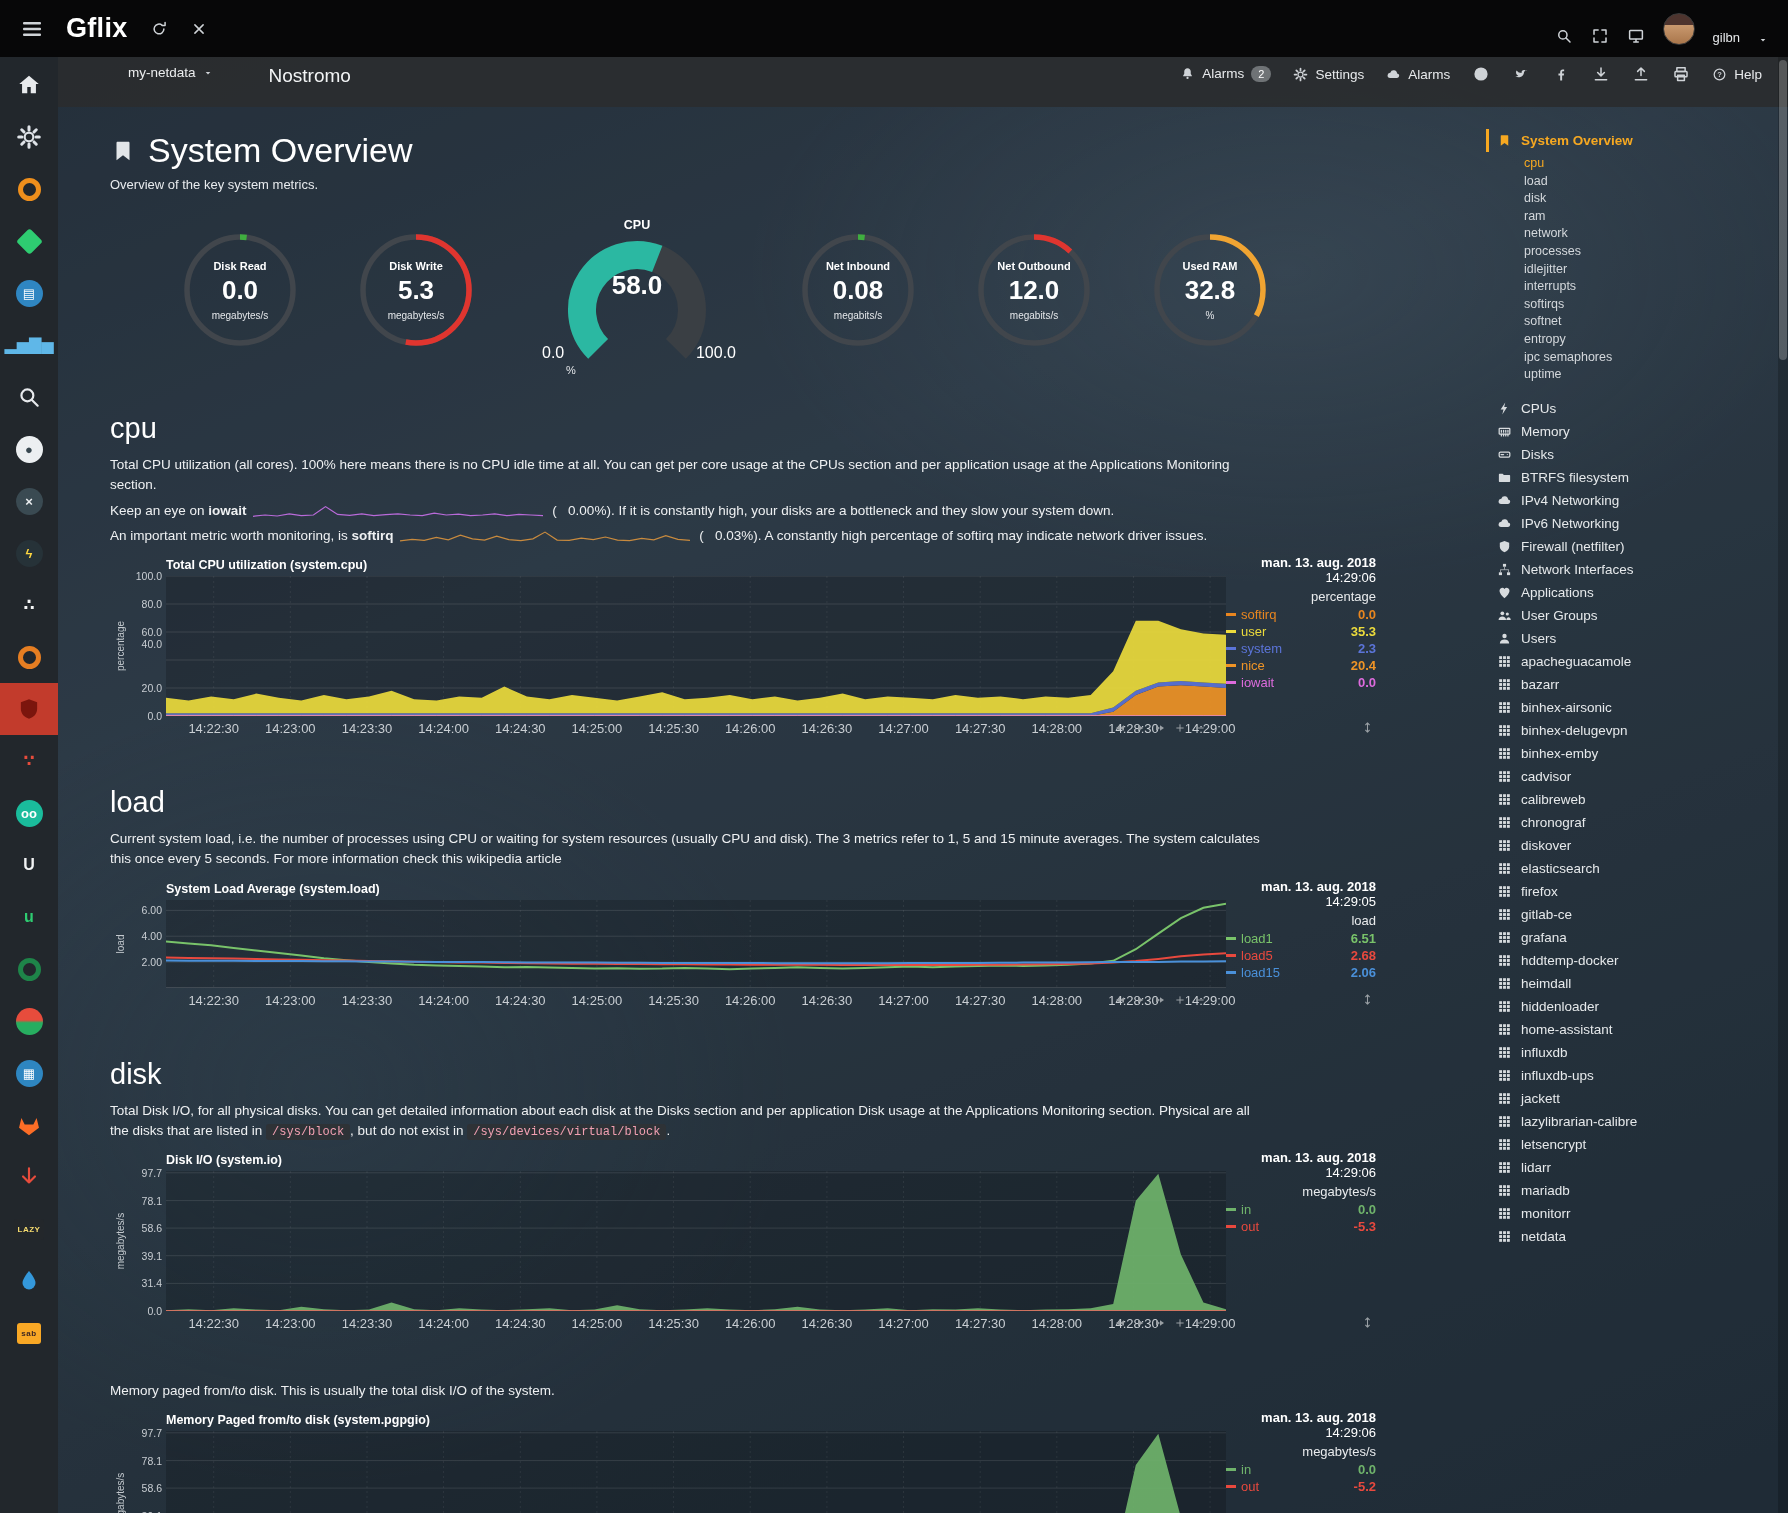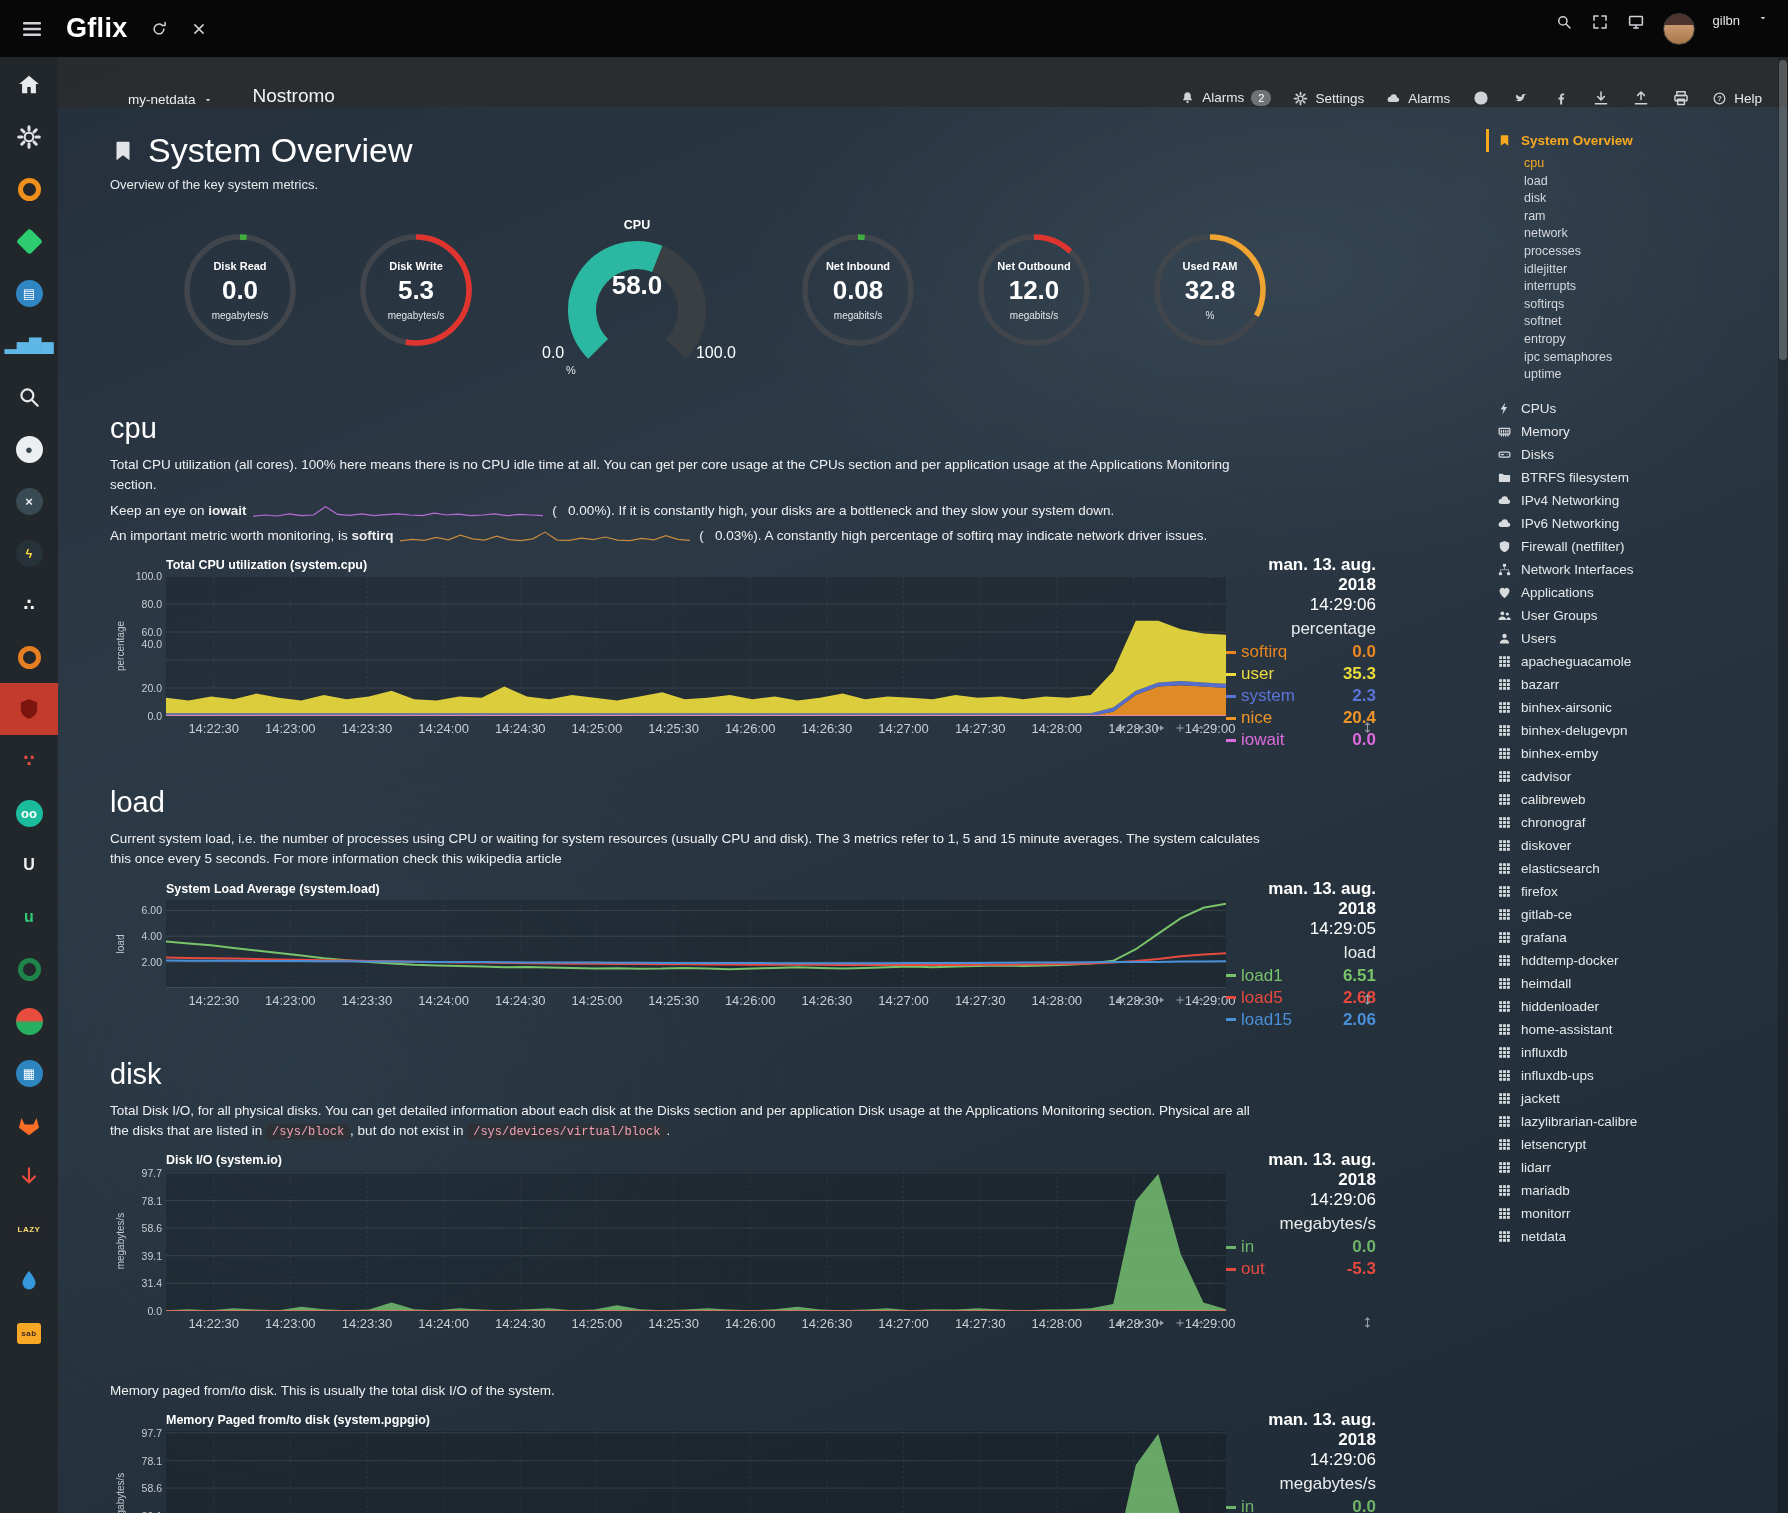--- a/index.html
+++ b/index.html
@@ -11,39 +11,39 @@
     radial-gradient(760px 640px at 18% 72%, rgba(70,100,120,.28), transparent 62%),
     linear-gradient(158deg,#2e3d4a 0%,#3d4f5e 35%,#32434f 65%,#273744 100%);
 }
 .ic{display:inline-block;width:18px;height:18px;color:#cfd3d7;vertical-align:middle}
 .ic svg{width:100%;height:100%;display:block}
 .ic.lg{width:24px;height:24px}
 .ic.xs{width:10px;height:10px}
 
 .topbar{position:fixed;top:0;left:0;right:0;height:57px;background:#070708;display:flex;align-items:center;gap:22px;padding:0 20px;z-index:60}
 .brand{font-size:27px;font-weight:bold;letter-spacing:.3px;color:#fff}
-.tb-right{margin-left:auto;display:flex;align-items:flex-start;gap:18px}
+.tb-right{margin-left:auto;display:flex;align-items:flex-end;gap:18px}
 .avatar{width:32px;height:32px;border-radius:50%;border:1px solid #3a3a3a;
   background:linear-gradient(180deg,#4e342e 0%,#4e342e 36%,#c9996f 36%,#a9764b 100%)}
 .username{font-size:13px;color:#e6e8ea}
 
 .shell{position:absolute;top:57px;left:0;right:0;bottom:0;display:flex}
 .rail{width:58px;background:#22272c;flex:none;display:flex;flex-direction:column;padding-top:2px}
 .rail-item{height:52px;flex:none;display:flex;align-items:center;justify-content:center;cursor:pointer}
 .rail-item.active{background:#c23b2c}
 .ri-ic{width:26px;height:26px}.ri-ic svg{width:100%;height:100%}
 .ri-ring{width:23px;height:23px;border:5px solid;border-radius:50%}
 .ri-diamond{width:19px;height:19px;transform:rotate(45deg);border-radius:3px}
 .ri-dot{width:27px;height:27px;border-radius:50%;display:flex;align-items:center;justify-content:center}
 .ri-dot i{font-style:normal;font-size:13px;font-weight:bold;line-height:1}
 .ri-text{font-size:16px;font-weight:bold;line-height:1}
 .ri-badge{font-size:8px;font-weight:bold;padding:6px 4px;border-radius:3px;letter-spacing:.5px}
 
 .frame{flex:1;position:relative;background:rgba(18,24,32,.38);min-width:0}
-.nd-nav{height:50px;background:rgba(42,44,47,.92);display:flex;align-items:flex-end;padding:8px 26px 0 70px;gap:40px;font-size:13.5px}
+.nd-nav{height:50px;background:rgba(42,44,47,.92);display:flex;align-items:flex-start;padding:8px 26px 0 70px;gap:56px;font-size:13.5px}
 .nd-server{display:flex;align-items:center;gap:7px;cursor:pointer;color:#eceeef}
 .nd-host{font-size:19px;color:#f2f4f5;font-weight:400}
 .nd-right{margin-left:auto;display:flex;align-items:center;gap:22px}
 .nd-item{display:flex;align-items:center;gap:7px;cursor:pointer;color:#e8eaec}
 .nd-item .ic{width:15px;height:15px}
 .badge{background:#6f7376;color:#fff;font-size:11px;border-radius:9px;padding:1px 7px;line-height:1.3}
 .nd-content{position:absolute;top:50px;left:0;right:0;bottom:0;display:flex}
 .nd-main{flex:1;min-width:0;padding:14px 8px 0 52px}
 
 .page-head{display:flex;align-items:center;gap:12px;margin-top:10px}
@@ -73,21 +73,21 @@
 
 .chart{position:relative;width:1266px;margin-top:12px;margin-bottom:26px}
 .ch-title{position:absolute;top:0;left:56px;font-size:12.5px;font-weight:bold;color:#fff}
 .ch-ylabel{position:absolute;left:10px;transform:translate(-50%,-50%) rotate(-90deg);font-size:10px;color:#c3c9ce;white-space:nowrap}
 .ch-ytick{position:absolute;left:12px;width:40px;text-align:right;font-size:10.5px;color:#c9ced3}
 .ch-plot{position:absolute;background:rgba(0,0,0,.18);cursor:crosshair}
 .gv{stroke:rgba(255,255,255,.07);stroke-dasharray:2 3}
 .gh{stroke:rgba(255,255,255,.11)}
 .ax{stroke:rgba(255,255,255,.28)}
 .ch-xlab{position:absolute;transform:translateX(-50%);font-size:13px;color:#c9ced3;white-space:nowrap}
-.ch-legend{position:absolute;top:-3px;right:0;width:150px;font-size:17px}
+.ch-legend{position:absolute;top:-3px;right:0;width:150px;font-size:13px}
 .lg-date{text-align:right;font-weight:bold;color:#fff}
 .lg-time{text-align:right;color:#fff;margin-bottom:4px}
 .lg-units{text-align:right;color:#e9ebed;margin-bottom:3px}
 .lg-row{display:flex;align-items:center;gap:5px;margin:2px 0;cursor:pointer}
 .lg-dash{width:10px;height:3px;flex:none}
 .lg-name{flex:1;white-space:nowrap;overflow:hidden}
 .lg-val{text-align:right;font-weight:bold}
 .toolbox{position:absolute;display:flex;gap:8px;color:#9aa0a5}
 .tbi{width:12px;height:12px;display:inline-block;cursor:pointer}
 .tbi svg{width:100%;height:100%}

